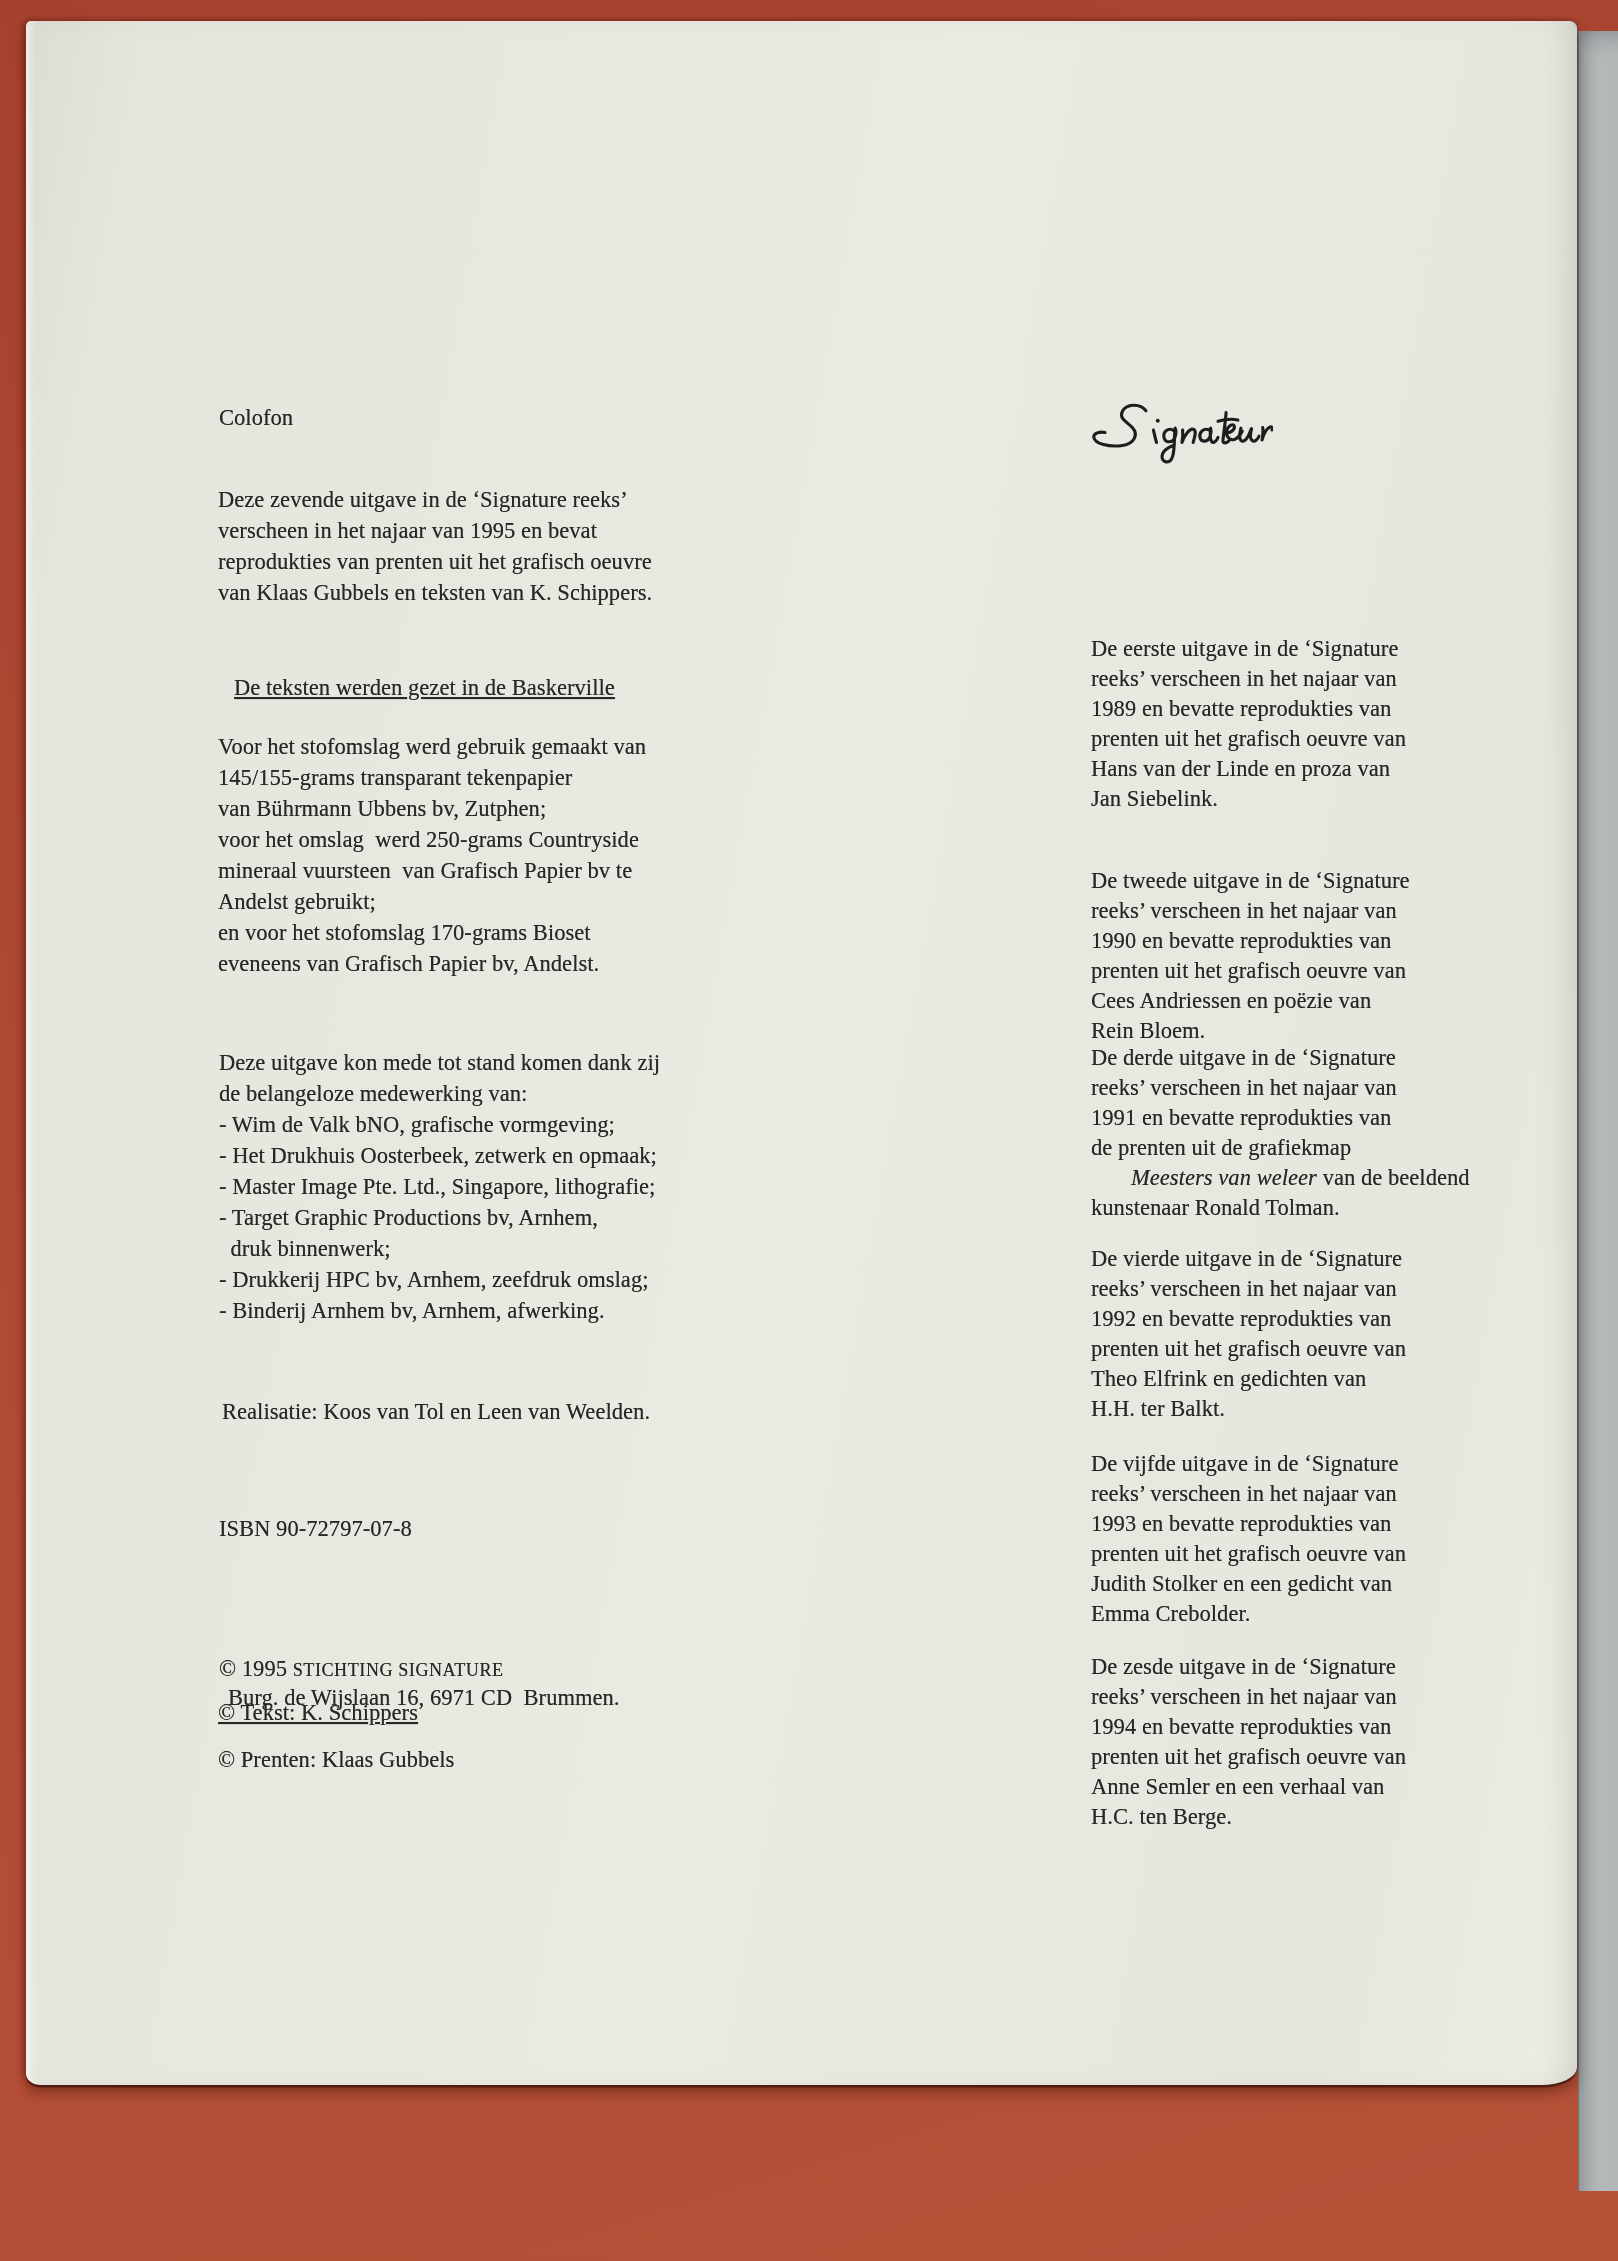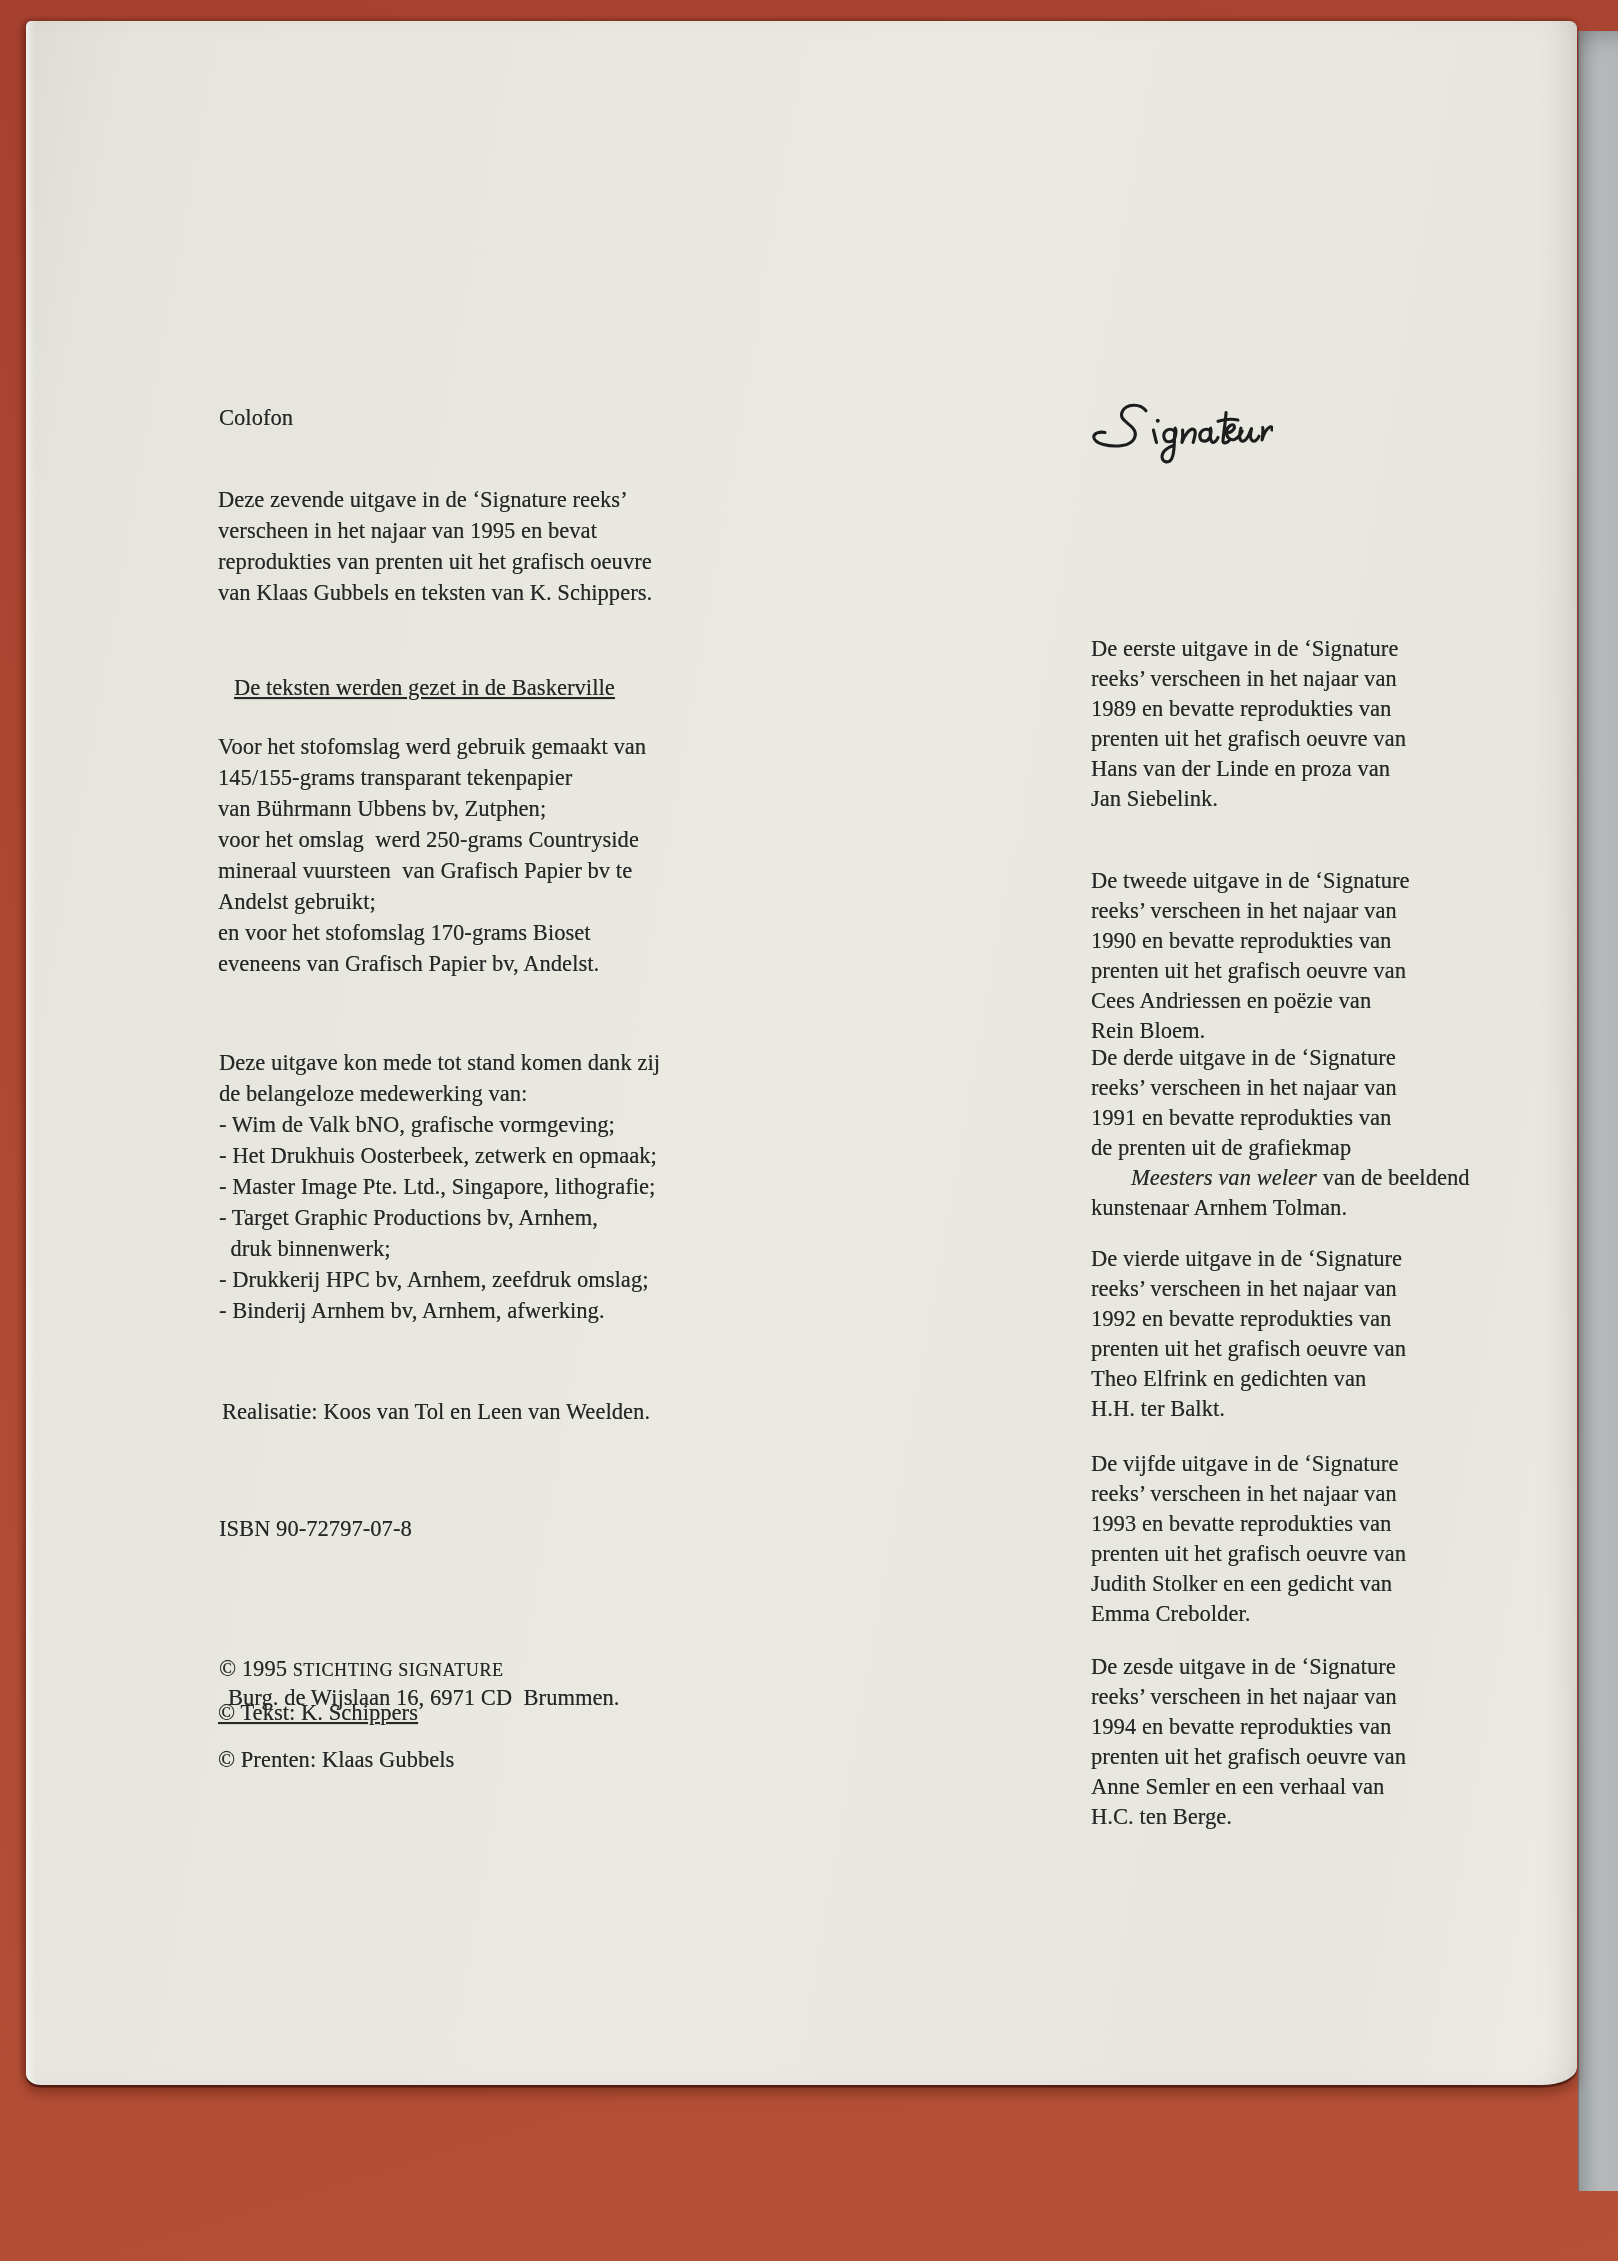--- a/index.html
+++ b/index.html
@@ -87,21 +87,21 @@
     <path d="M 249 55 C 247 63 245 71 249 75 C 254 79 261 70 264 60 C 265 57 266 55 266 56 C 264 64 263 72 267 75 C 271 78 276 73 278 68"></path>
     <path d="M 284 54 C 285 61 284 68 283 74 C 286 63 291 55 296 53 C 299 52 300 55 299 58"></path>
     <path d="M 276 63 C 282 61 286 56 284 52 C 282 48 274 52 272 60 C 270 69 277 77 285 74 C 290 72 294 67 297 61" transform="translate(-46,-1)"></path>
   </svg>
 
 
   <div class="tb rcol" style="left:1065px; top:613px;"><span>De eerste uitgave in de ‘Signature</span><br><span>reeks’ verscheen in het najaar van</span><br><span>1989 en bevatte reprodukties van</span><br><span>prenten uit het grafisch oeuvre van</span><br><span>Hans van der Linde en proza van</span><br><span>Jan Siebelink.</span></div>
 
   <div class="tb rcol" style="left:1065px; top:845px;"><span>De tweede uitgave in de ‘Signature</span><br><span>reeks’ verscheen in het najaar van</span><br><span>1990 en bevatte reprodukties van</span><br><span>prenten uit het grafisch oeuvre van</span><br><span>Cees Andriessen en poëzie van</span><br><span>Rein Bloem.</span></div>
 
-  <div class="tb rcol" style="left:1065px; top:1022px;"><span>De derde uitgave in de ‘Signature</span><br><span>reeks’ verscheen in het najaar van</span><br><span>1991 en bevatte reprodukties van</span><br><span>de prenten uit de grafiekmap</span><br><span class="it">Meesters van weleer</span><span> van de beeldend</span><br><span>kunstenaar Arnhem Tolman.</span></div>
+  <div class="tb rcol" style="left:1065px; top:1022px;"><span>De derde uitgave in de ‘Signature</span><br><span>reeks’ verscheen in het najaar van</span><br><span>1991 en bevatte reprodukties van</span><br><span>de prenten uit de grafiekmap</span><br><span class="it">Meesters van weleer</span><span> van de beeldend</span><br><span>kunstenaar Ronald Tolman.</span></div>
 
   <div class="tb rcol" style="left:1065px; top:1223px;"><span>De vierde uitgave in de ‘Signature</span><br><span>reeks’ verscheen in het najaar van</span><br><span>1992 en bevatte reprodukties van</span><br><span>prenten uit het grafisch oeuvre van</span><br><span>Theo Elfrink en gedichten van</span><br><span>H.H. ter Balkt.</span></div>
 
   <div class="tb rcol" style="left:1065px; top:1428px;"><span>De vijfde uitgave in de ‘Signature</span><br><span>reeks’ verscheen in het najaar van</span><br><span>1993 en bevatte reprodukties van</span><br><span>prenten uit het grafisch oeuvre van</span><br><span>Judith Stolker en een gedicht van</span><br><span>Emma Crebolder.</span></div>
 
   <div class="tb rcol" style="left:1065px; top:1631px;"><span>De zesde uitgave in de ‘Signature</span><br><span>reeks’ verscheen in het najaar van</span><br><span>1994 en bevatte reprodukties van</span><br><span>prenten uit het grafisch oeuvre van</span><br><span>Anne Semler en een verhaal van</span><br><span>H.C. ten Berge.</span></div>
 
 </div>
 
 

